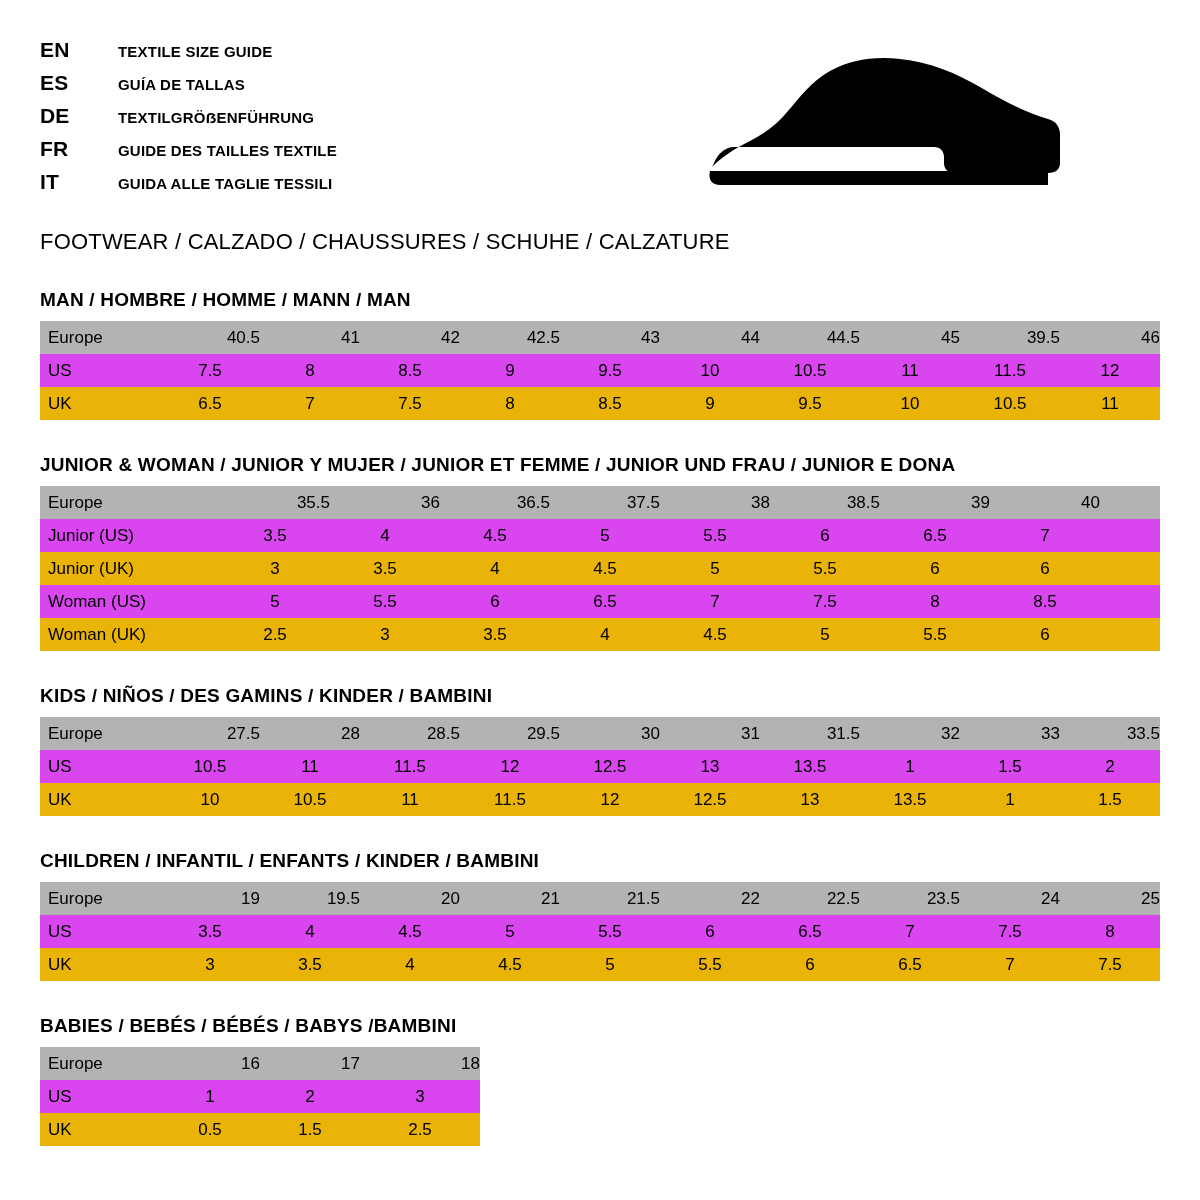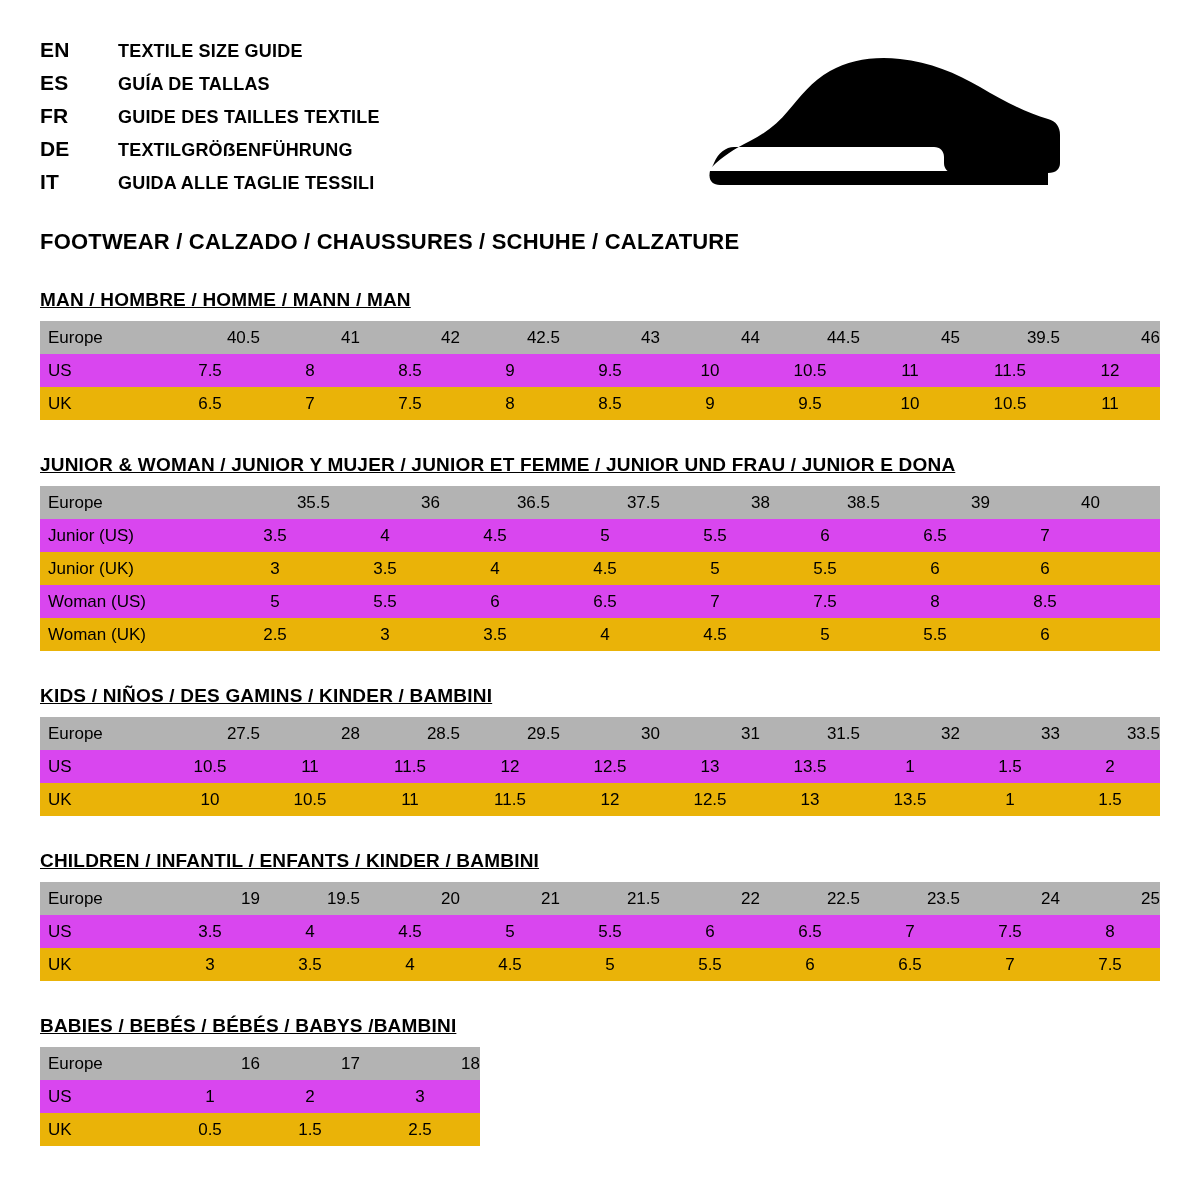--- a/index.html
+++ b/index.html
@@ -34,29 +34,29 @@
     align-items: baseline;
     height: 33px;
   }
   .lang-code {
     width: 78px;
     font-size: 21px;
     font-weight: bold;
     letter-spacing: 0.2px;
   }
   .lang-text {
-    font-size: 18px;
+    font-size: 15px;
     font-weight: bold;
     letter-spacing: 0.2px;
   }
 
   .footwear-title {
     margin-top: 26px;
     font-size: 22px;
-    font-weight: bold;
+    font-weight: normal;
     letter-spacing: 0.2px;
   }
 
   
   .shoe {
     position: absolute;
     top: 45px;
     right: 45px;
     width: 360px;
     height: 150px;
@@ -65,21 +65,20 @@
 
   
   .section {
     margin-top: 34px;
   }
   .section-title {
     font-size: 19px;
     font-weight: bold;
     margin-bottom: 10px;
     letter-spacing: 0.2px;
-    text-decoration: underline;
   }
   table.size-table {
     border-collapse: collapse;
     table-layout: fixed;
   }
   table.size-table td {
     font-size: 17px;
     height: 33px;
     padding: 0;
     text-align: center;
@@ -113,26 +112,26 @@
   <div class="lang-block">
     <div class="lang-row">
       <div class="lang-code">EN</div>
       <div class="lang-text">TEXTILE SIZE GUIDE</div>
     </div>
     <div class="lang-row">
       <div class="lang-code">ES</div>
       <div class="lang-text">GUÍA DE TALLAS</div>
     </div>
     <div class="lang-row">
+      <div class="lang-code">DE</div>
+      <div class="lang-text">TEXTILGRÖẞENFÜHRUNG</div>
+    </div>
+    <div class="lang-row">
       <div class="lang-code">FR</div>
       <div class="lang-text">GUIDE DES TAILLES TEXTILE</div>
-    </div>
-    <div class="lang-row">
-      <div class="lang-code">DE</div>
-      <div class="lang-text">TEXTILGRÖẞENFÜHRUNG</div>
     </div>
     <div class="lang-row">
       <div class="lang-code">IT</div>
       <div class="lang-text">GUIDA ALLE TAGLIE TESSILI</div>
     </div>
   </div>
 
   <div class="footwear-title">FOOTWEAR / CALZADO / CHAUSSURES / SCHUHE / CALZATURE</div>
 
   <div class="shoe">

